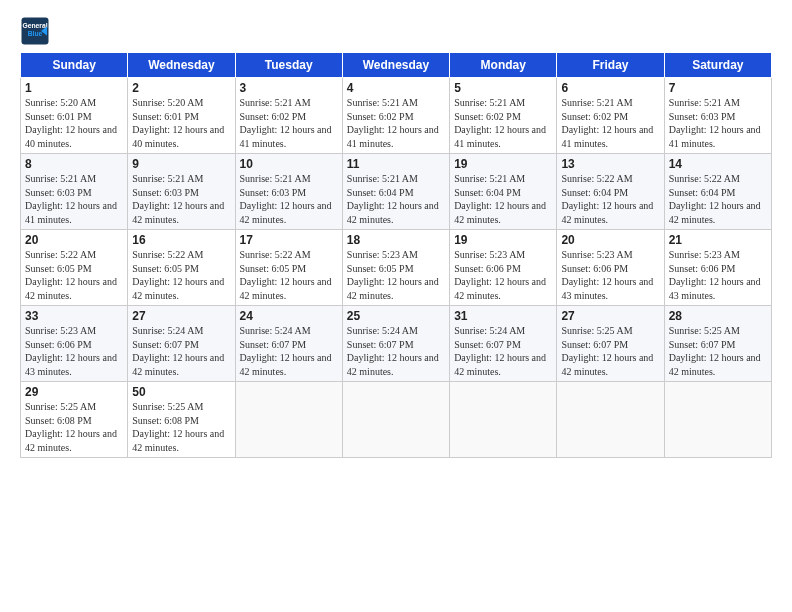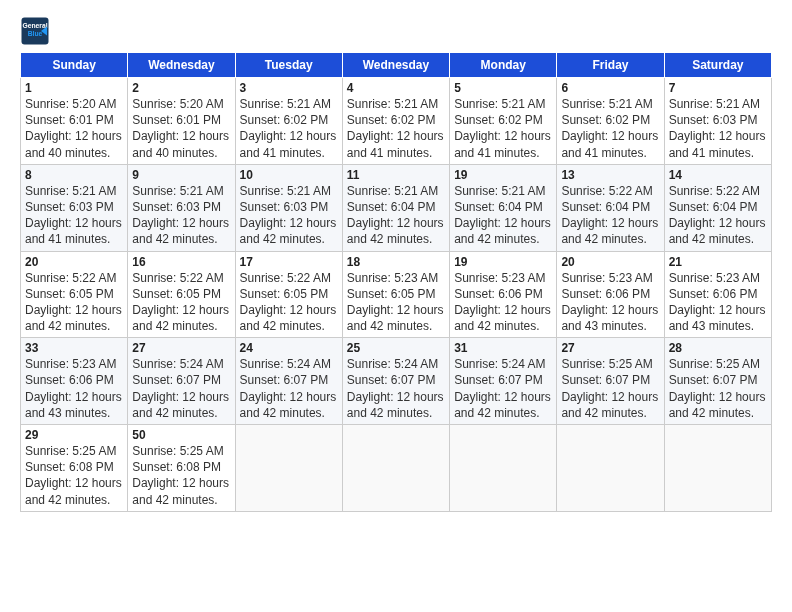--- a/index.html
+++ b/index.html
@@ -69,23 +69,24 @@
       background: #f5f7fa;
     }
     .day-num {
       font-size: 12px;
       font-weight: bold;
       color: #222;
       display: block;
       margin-bottom: 1px;
     }
     .day-info {
-      font-size: 12px;
+      font-size: 10px;
       line-height: 1.35;
       color: #333;
+      font-family: Liberation Serif, serif;
     }
     .empty-cell {
       background: #f9f9f9 !important;
     }
     .last-row td {
       height: 60px;
     }
   </style>
 </head>
 <body>

